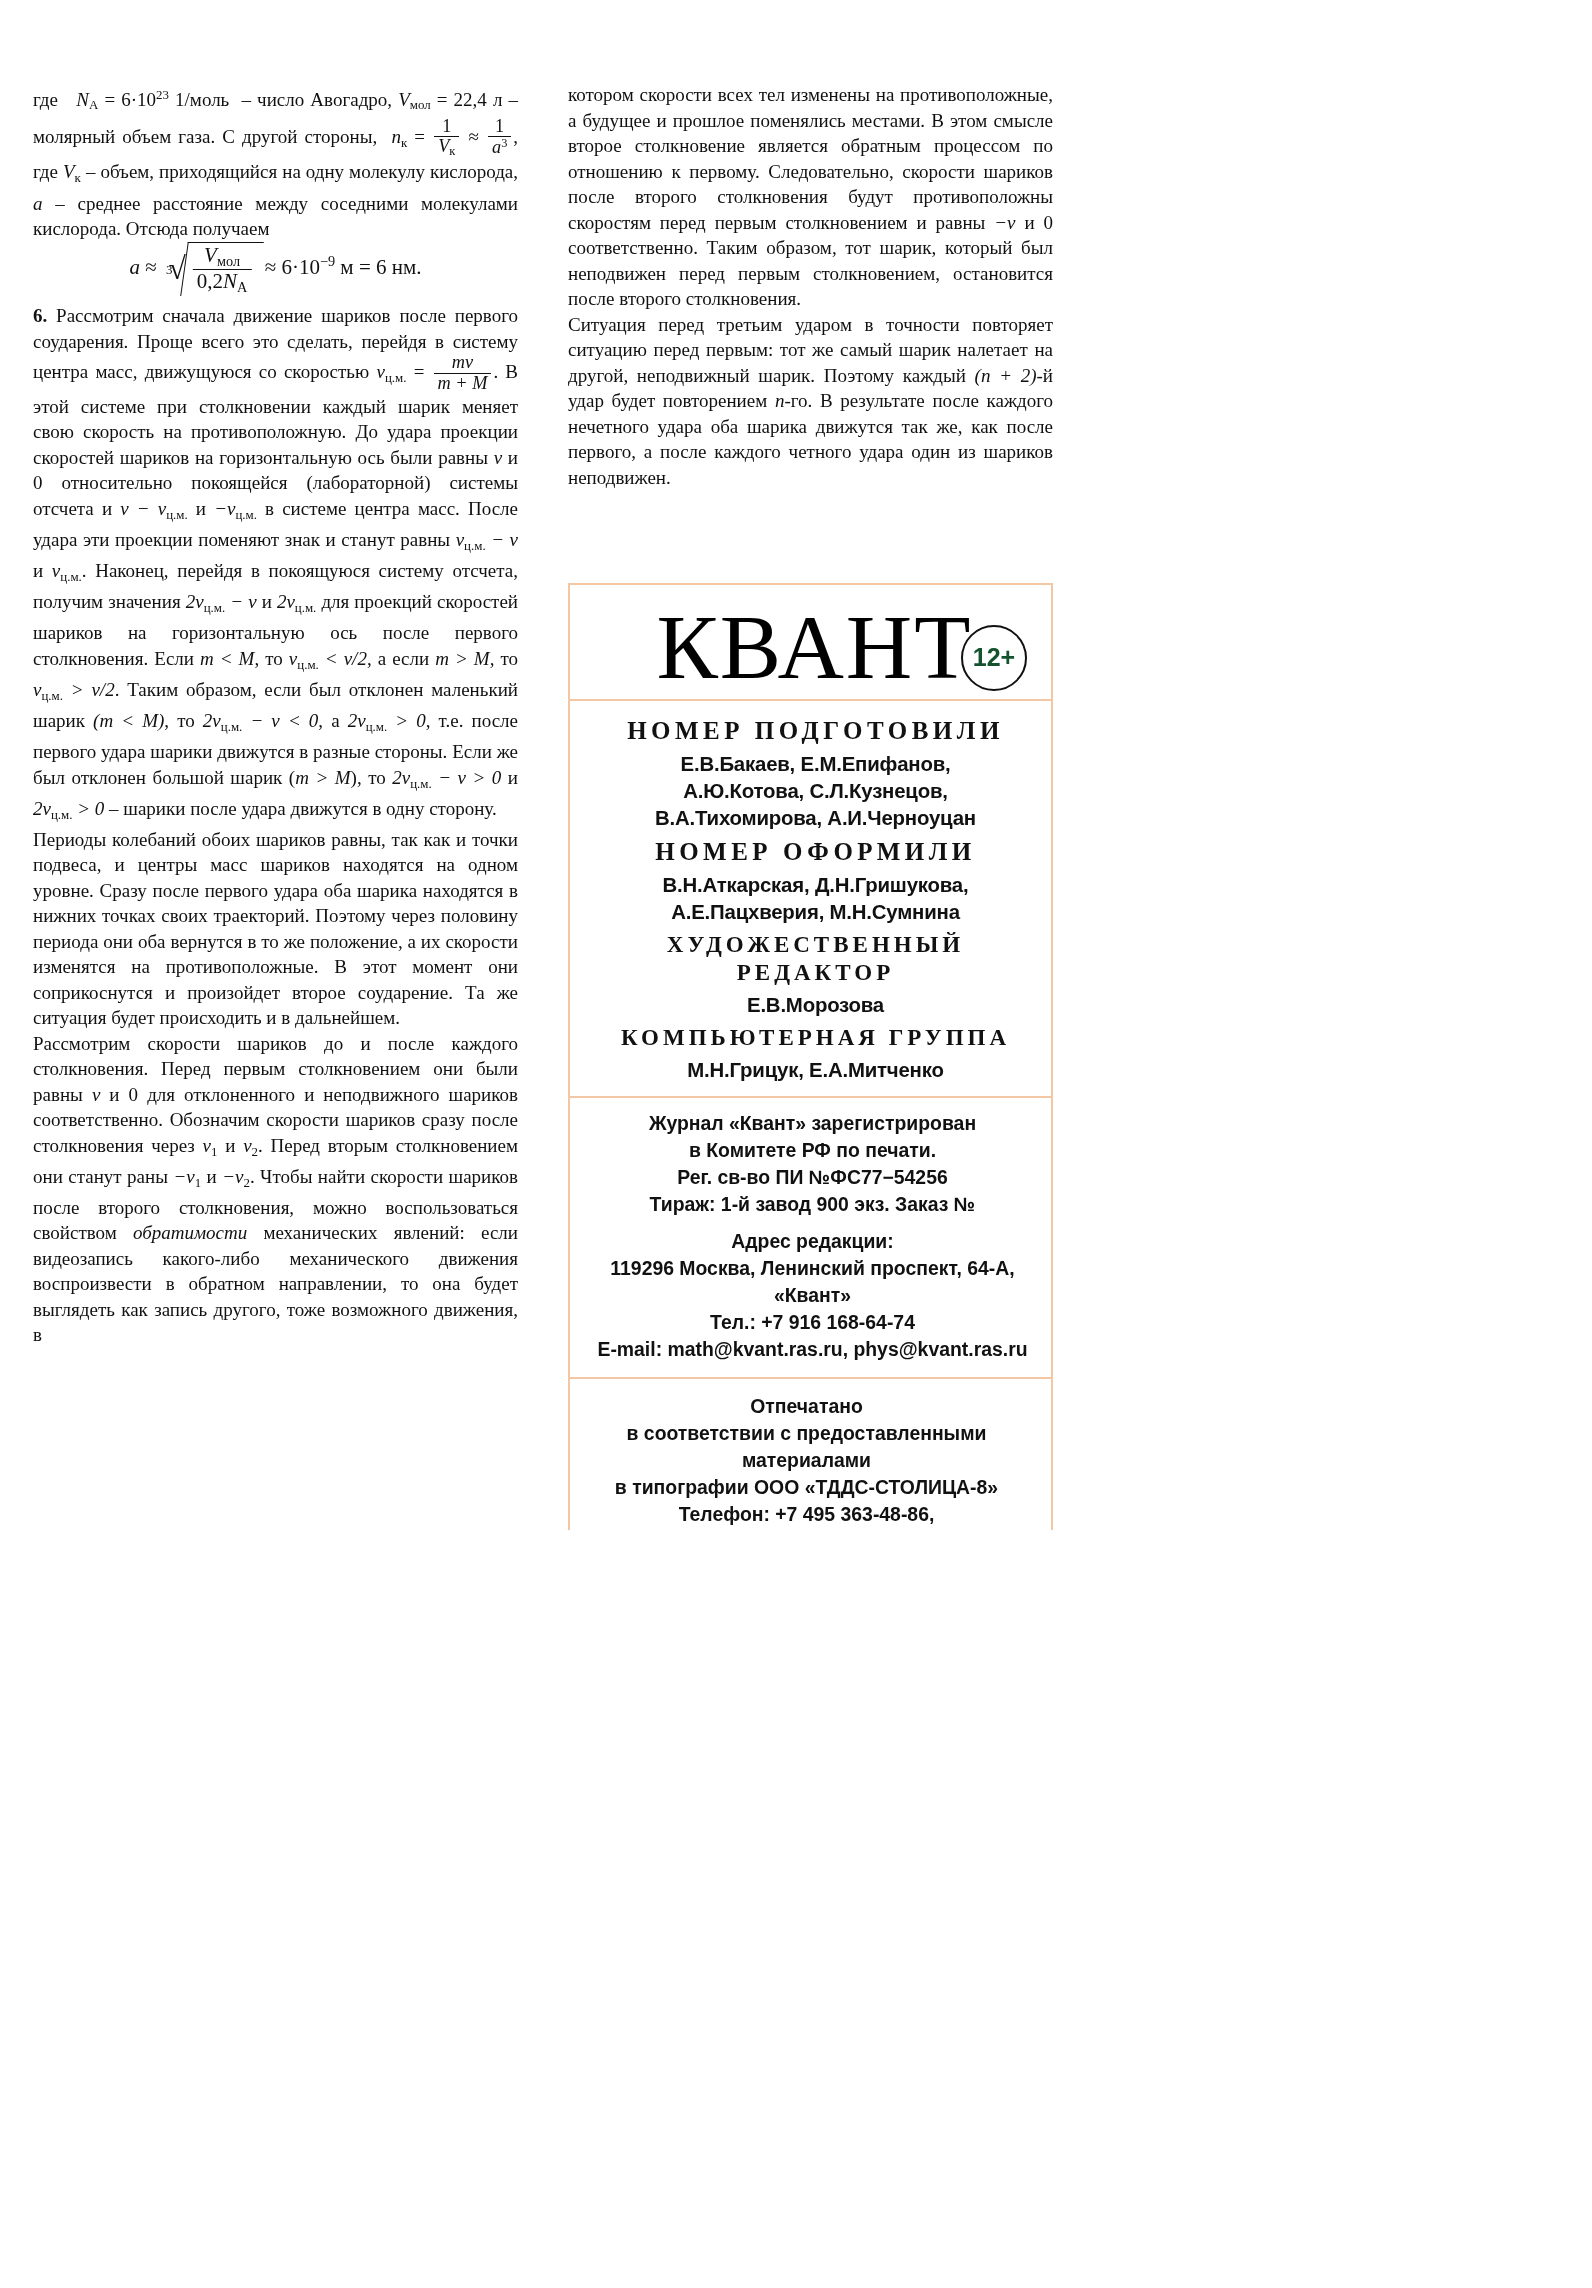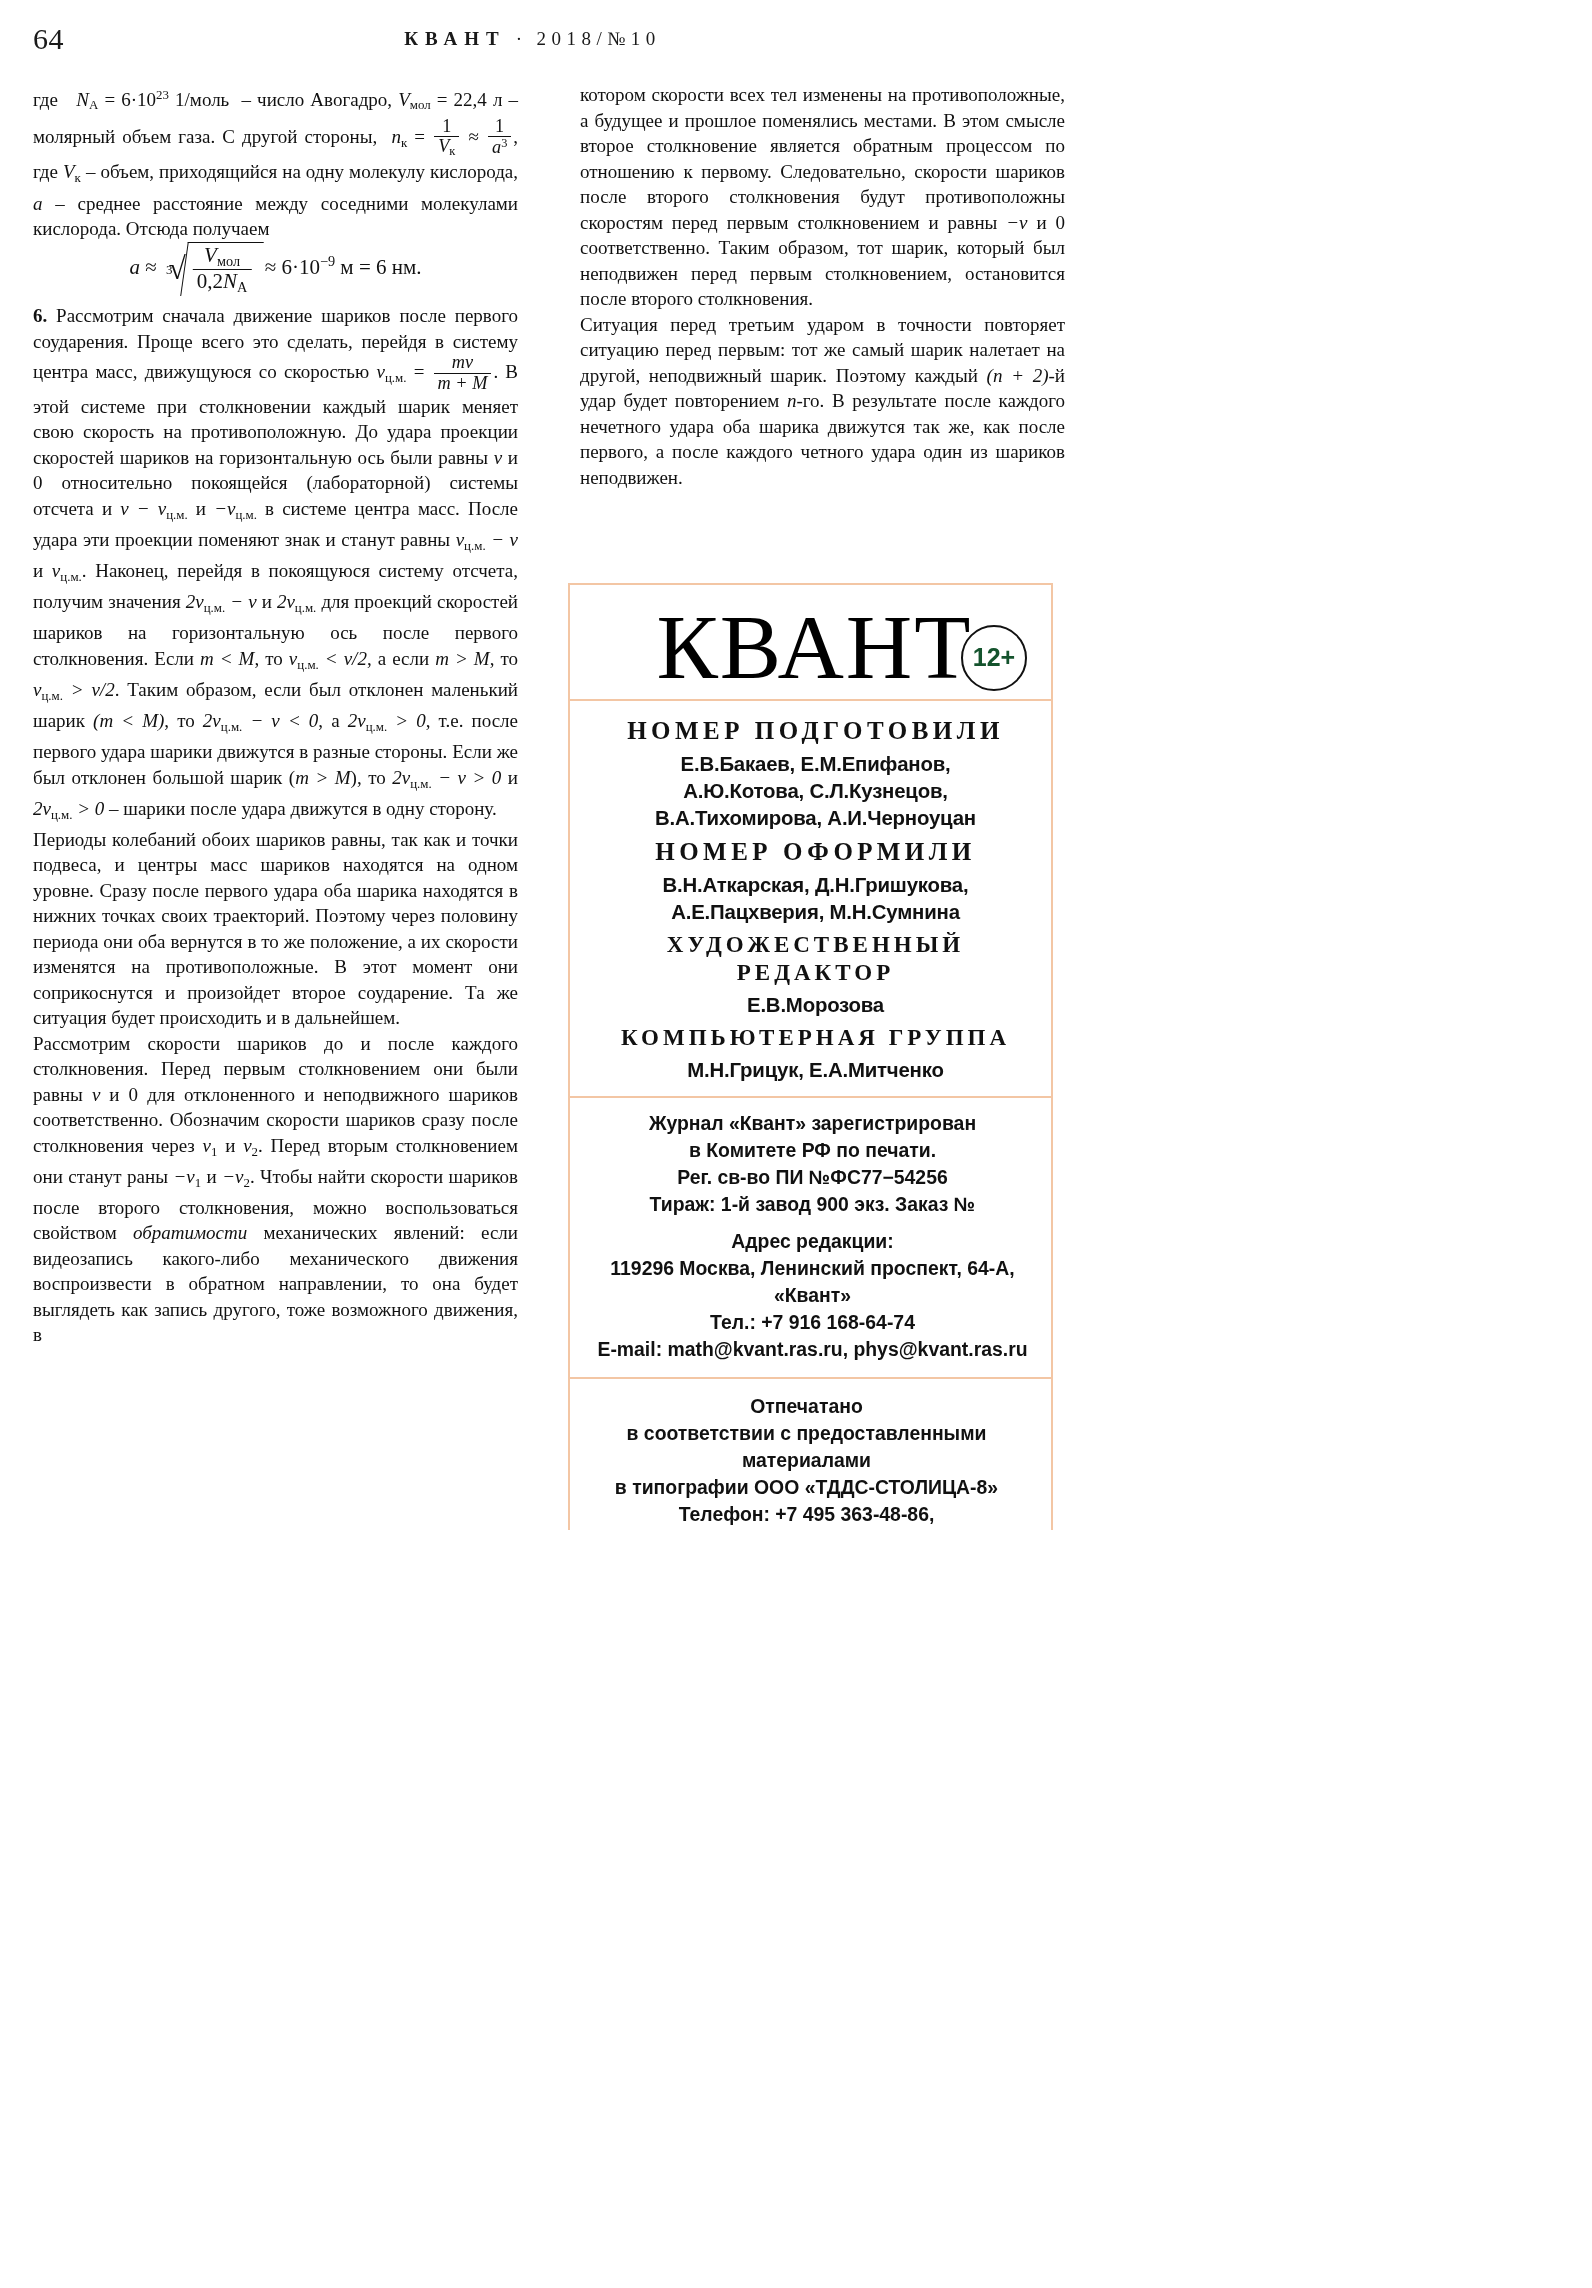--- a/index.html
+++ b/index.html
@@ -23,21 +23,21 @@
     position:absolute; left:0; top:6px; width:1065px; text-align:center;
     font-size:19px; letter-spacing:5.5px; color:#1a1a1a;
   }
   .runtitle .jname { font-weight:bold; letter-spacing:7px; }
   .runtitle .dot { letter-spacing:4px; }
 
   
   .cols { position:absolute; left:0; top:82px; width:1065px; }
   .col { position:absolute; top:0; width:485px; }
   .col-left  { left:33px; }
-  .col-right { left:580px; }
+  .col-right { left:568px; }
 
   p.tx {
     margin:0 0 0 0;
     font-size:19px;
     line-height:25.5px;
     text-align:justify;
     text-justify:inter-word;
     hyphens:manual;
   }
   p.tx + p.tx { margin-top:0; }
@@ -101,28 +101,20 @@
     font-size:19.4px; line-height:27px; color:#111;
   }
   .reginfo .gap { height:10px; line-height:10px; }
   .printinfo { padding:14px 8px 14px 0; }
 </style>
 </head>
 <body>
 
 <div class="page">
 
-  <div class="runhead">
-    <div class="folio">64</div>
-    <div class="runtitle">
-      <span class="jname">КВАНТ</span>
-      <span class="dot">·</span>
-      <span>2018/№10</span>
-    </div>
-  </div>
 
   <div class="cols">
 
     <div class="col col-left">
 
       <p class="tx">
         <span>где</span>&nbsp;&nbsp;
         <span class="mi">N</span><span class="sub">A</span><span> = 6</span><span>·</span><span>10</span><span class="sup">23</span>
         <span>1/моль</span>&nbsp;
         <span>–</span>

